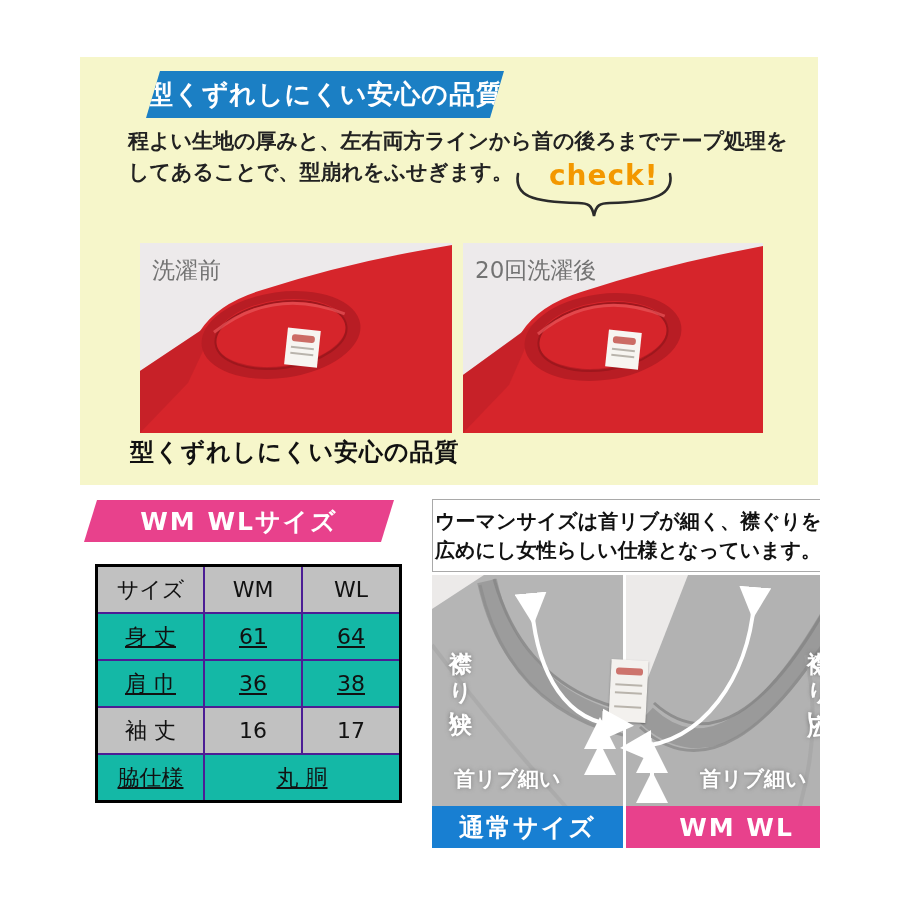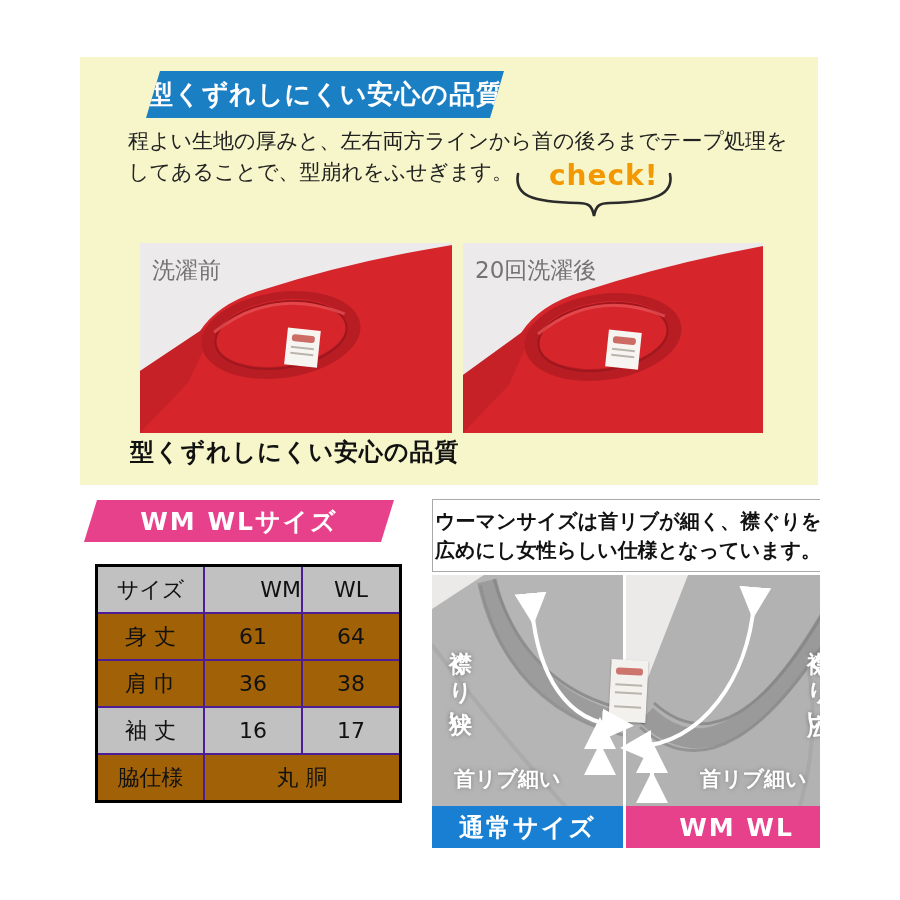--- a/index.html
+++ b/index.html
@@ -10,21 +10,21 @@
   .abs{position:absolute;}
 
   
   .cream-panel{left:80px;top:57px;width:738px;height:428px;background:#f6f6ca;}
   .quality-banner{
     left:146px;top:71px;width:358px;height:47px;background:#1b7fc4;
     clip-path:polygon(14px 0,100% 0,calc(100% - 14px) 100%,0 100%);
     display:flex;align-items:center;justify-content:center;
   }
   .quality-banner span{color:#ffffff;font-weight:bold;font-size:26px;letter-spacing:1px;}
-  .desc{left:128px;top:126px;font-size:21px;font-weight:normal;line-height:31px;color:#222;}
+  .desc{left:128px;top:126px;font-size:21px;font-weight:bold;line-height:31px;color:#222;}
   .note{left:128px;top:192px;font-size:17px;font-weight:bold;color:#222;}
   .check-label{left:549px;top:159px;font-size:28px;font-weight:bold;color:#f39800;letter-spacing:1px;}
   .check-brace{left:512px;top:172px;}
 
   
   .photo{top:243px;height:190px;background:#edeaeb;overflow:hidden;}
   .photo-left{left:140px;width:312px;}
   .photo-right{left:463px;width:300px;}
   .photo-label{position:absolute;left:12px;top:12px;font-size:23px;font-weight:normal;color:#737373;z-index:3;}
   .caption{left:130px;top:436px;font-size:24px;font-weight:bold;color:#111;letter-spacing:1px;}
@@ -35,24 +35,24 @@
     clip-path:polygon(13px 0,100% 0,calc(100% - 13px) 100%,0 100%);
     display:flex;align-items:center;justify-content:center;
   }
   .size-banner span{color:#fff;font-weight:bold;font-size:25px;letter-spacing:2px;}
   table.size{
     position:absolute;left:95px;top:564px;border-collapse:collapse;
     border:3px solid #000;font-size:22px;color:#111;
   }
   table.size td{border:2px solid #4c1d95;text-align:center;height:45px;padding:0;}
   table.size .c0{width:105px;}
-  table.size .c1{width:96px;text-align:right;}
+  table.size .c1{width:96px;}
   table.size .c2{width:96px;}
   table.size tr.gray td{background:#c1c1c1;}
-  table.size tr.white td{background:#a16207;}
+  table.size tr.white td{background:#14b8a6;text-decoration:underline;}
 
   
   .woman-box{
     left:432px;top:499px;width:413px;height:73px;background:#fff;border:1px solid #a9a9a9;
     display:flex;flex-direction:column;justify-content:center;padding-left:2px;box-sizing:border-box;
   }
   .woman-box div{font-size:20px;font-weight:bold;line-height:29px;color:#111;}
   .compare{left:432px;top:575px;width:415px;height:273px;overflow:hidden;}
   .half{position:absolute;top:0;height:273px;}
   .half-left{left:0;width:191px;background:#b5b5b5;}

